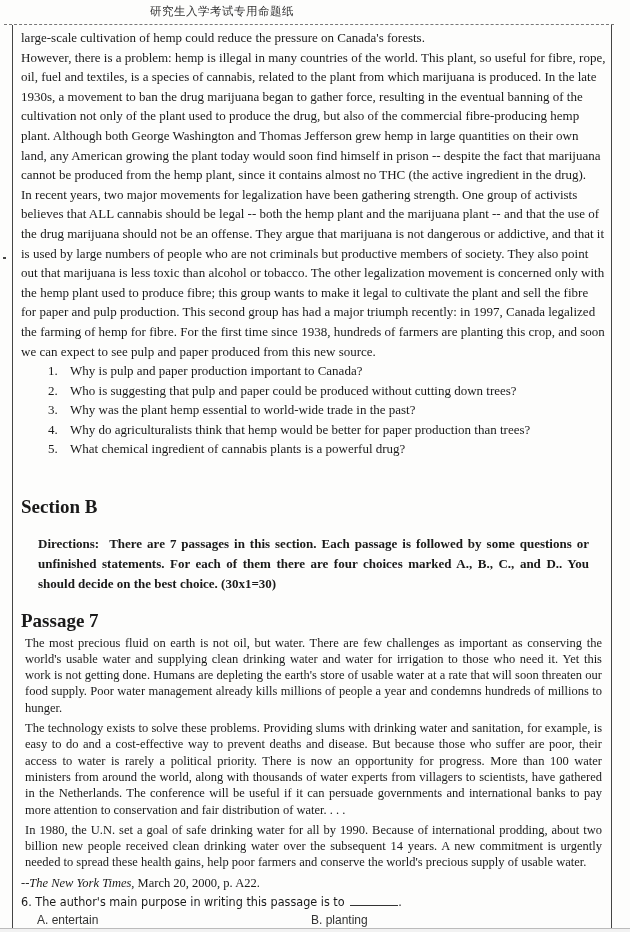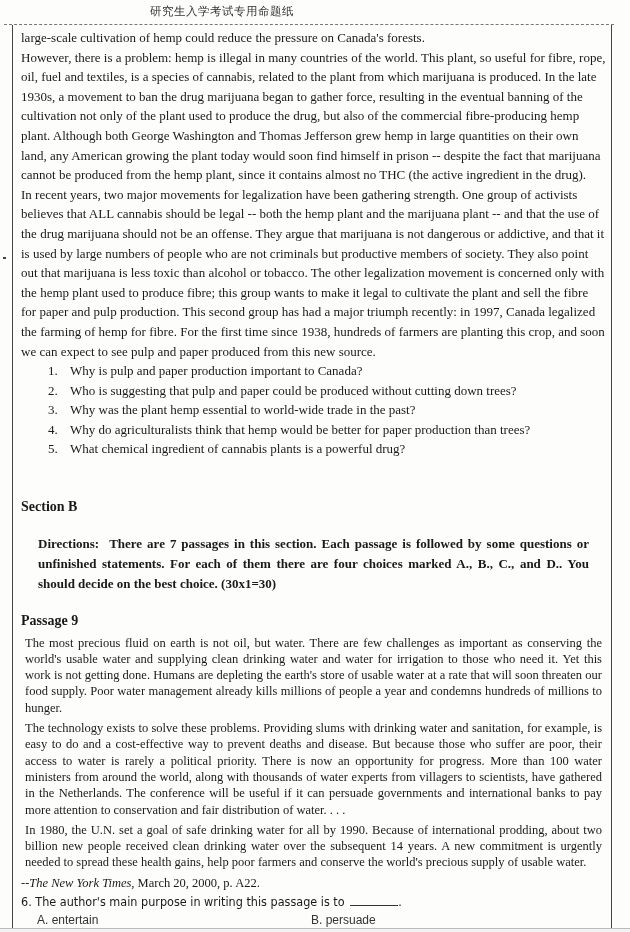--- a/index.html
+++ b/index.html
@@ -30,21 +30,21 @@
       background: #f2f2f2; border-top: 1px solid #bbb;
     }
     .content {
       position: absolute; left: 21px; top: 28px; width: 585px;
     }
     .p1 { font-size: 13px; line-height: 19.6px; margin: 0; }
     .q-list { margin: 0; padding: 0; list-style: none; }
     .q-list li { font-size: 13px; line-height: 19.5px; padding-left: 27px; }
     .q-list li .num { display: inline-block; width: 22px; }
     .gap1 { height: 38px; }
-    .sec { font-weight: bold; font-size: 14px; line-height: 20px; margin: 0; }
+    .sec { font-weight: bold; font-size: 19px; line-height: 20px; margin: 0; }
     .dir { font-weight: bold; font-size: 13px; line-height: 20px; margin: 17px; text-align: justify; }
     .dir .dlabel { margin-right: 10px; }
     .p2 { font-size: 12.5px; line-height: 16.3px; margin: 4px; text-align: justify; }
     .src { font-size: 12.5px; line-height: 17px; margin: 0; }
     .src i { font-style: italic; }
     .mc-q { font-size: 12.5px; line-height: 19px; margin: 0; font-family: "DejaVu Sans Condensed", "Liberation Sans Narrow", "Liberation Sans", sans-serif; }
     .mc-row { display: flex; font-size: 12px; line-height: 19px; font-family: "Liberation Sans", sans-serif; color: #333; }
     .mc-row span { display: inline-block; margin-left: 16px; }
     .mc-row .c1 { width: 258px; }
     .blank { display: inline-block; width: 48px; border-bottom: 1px solid #333; height: 10px; margin-left: 2px; }
@@ -70,32 +70,32 @@
     <li><span class="num">2.</span><span>Who is suggesting that pulp and paper could be produced without cutting down trees?</span></li>
     <li><span class="num">3.</span><span>Why was the plant hemp essential to world-wide trade in the past?</span></li>
     <li><span class="num">4.</span><span>Why do agriculturalists think that hemp would be better for paper production than trees?</span></li>
     <li><span class="num">5.</span><span>What chemical ingredient of cannabis plants is a powerful drug?</span></li>
   </ol>
 
   <div class="gap1"></div>
 
   <p class="sec">Section B</p>
   <p class="dir"><span class="dlabel">Directions:</span><span>There are 7 passages in this section. Each passage is followed by some questions or unfinished statements. For each of them there are four choices marked A., B., C., and D.. You should decide on the best choice. (30x1=30)</span></p>
-  <p class="sec">Passage 9</p>
+  <p class="sec">Passage 7</p>
 
   <p class="p2">The most precious fluid on earth is not oil, but water. There are few challenges as important as conserving the world's usable water and supplying clean drinking water and water for irrigation to those who need it. Yet this work is not getting done. Humans are depleting the earth's store of usable water at a rate that will soon threaten our food supply. Poor water management already kills millions of people a year and condemns hundreds of millions to hunger.</p>
   <p class="p2">The technology exists to solve these problems. Providing slums with drinking water and sanitation, for example, is easy to do and a cost-effective way to prevent deaths and disease. But because those who suffer are poor, their access to water is rarely a political priority. There is now an opportunity for progress. More than 100 water ministers from around the world, along with thousands of water experts from villagers to scientists, have gathered in the Netherlands. The conference will be useful if it can persuade governments and international banks to pay more attention to conservation and fair distribution of water. . . .</p>
   <p class="p2">In 1980, the U.N. set a goal of safe drinking water for all by 1990. Because of international prodding, about two billion new people received clean drinking water over the subsequent 14 years. A new commitment is urgently needed to spread these health gains, help poor farmers and conserve the world's precious supply of usable water.</p>
 
   <p class="src"><span>--</span><i>The New York Times</i><span>, March 20, 2000, p. A22.</span></p>
 
   <p class="mc-q"><span>6. The author's main purpose in writing this passage is to</span> <span class="blank"></span><span>.</span></p>
   <div class="mc-row">
       <span class="c1">A. entertain</span>
-      <span>B. persuade</span>
+      <span>B. planting</span>
     </div>
   <div class="mc-row">
       <span>D. tell a story</span>
     </div>
 
   <p class="mc-q"><span>7. The organizational pattern used in this passage is best described as</span> <span class="blank"></span><span>.</span></p>
   <div class="mc-row">
       <span class="c1">A. chronological order</span>
       <span>B. simple listing of ideas</span>
     </div>

